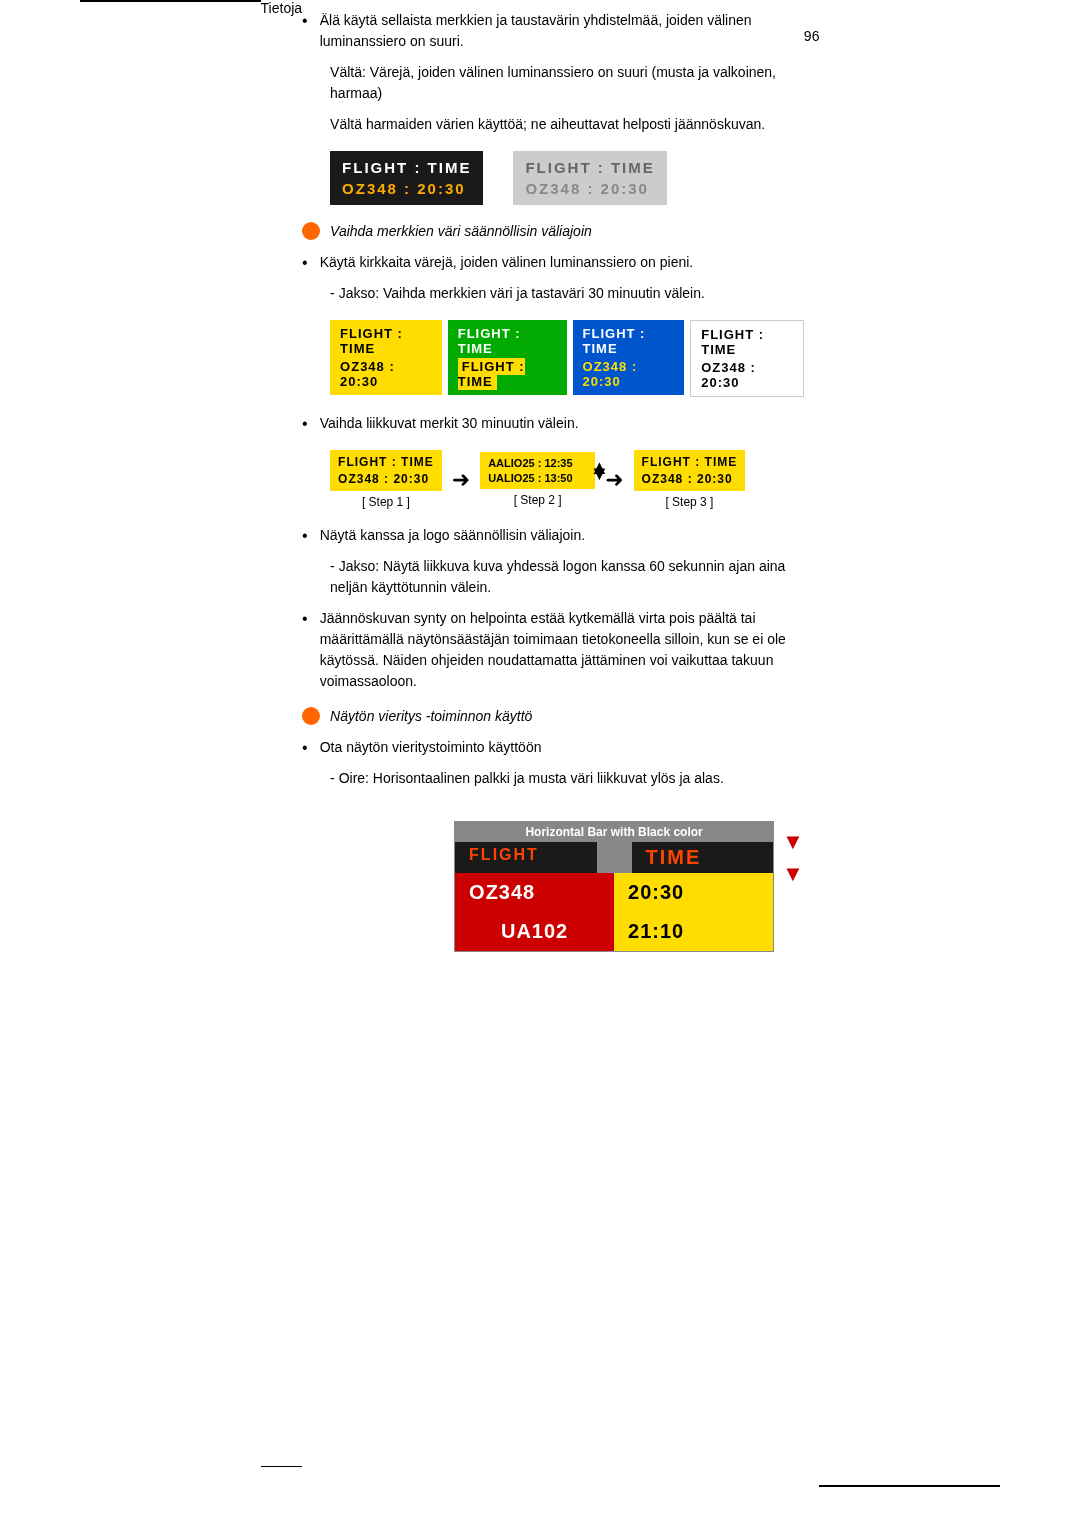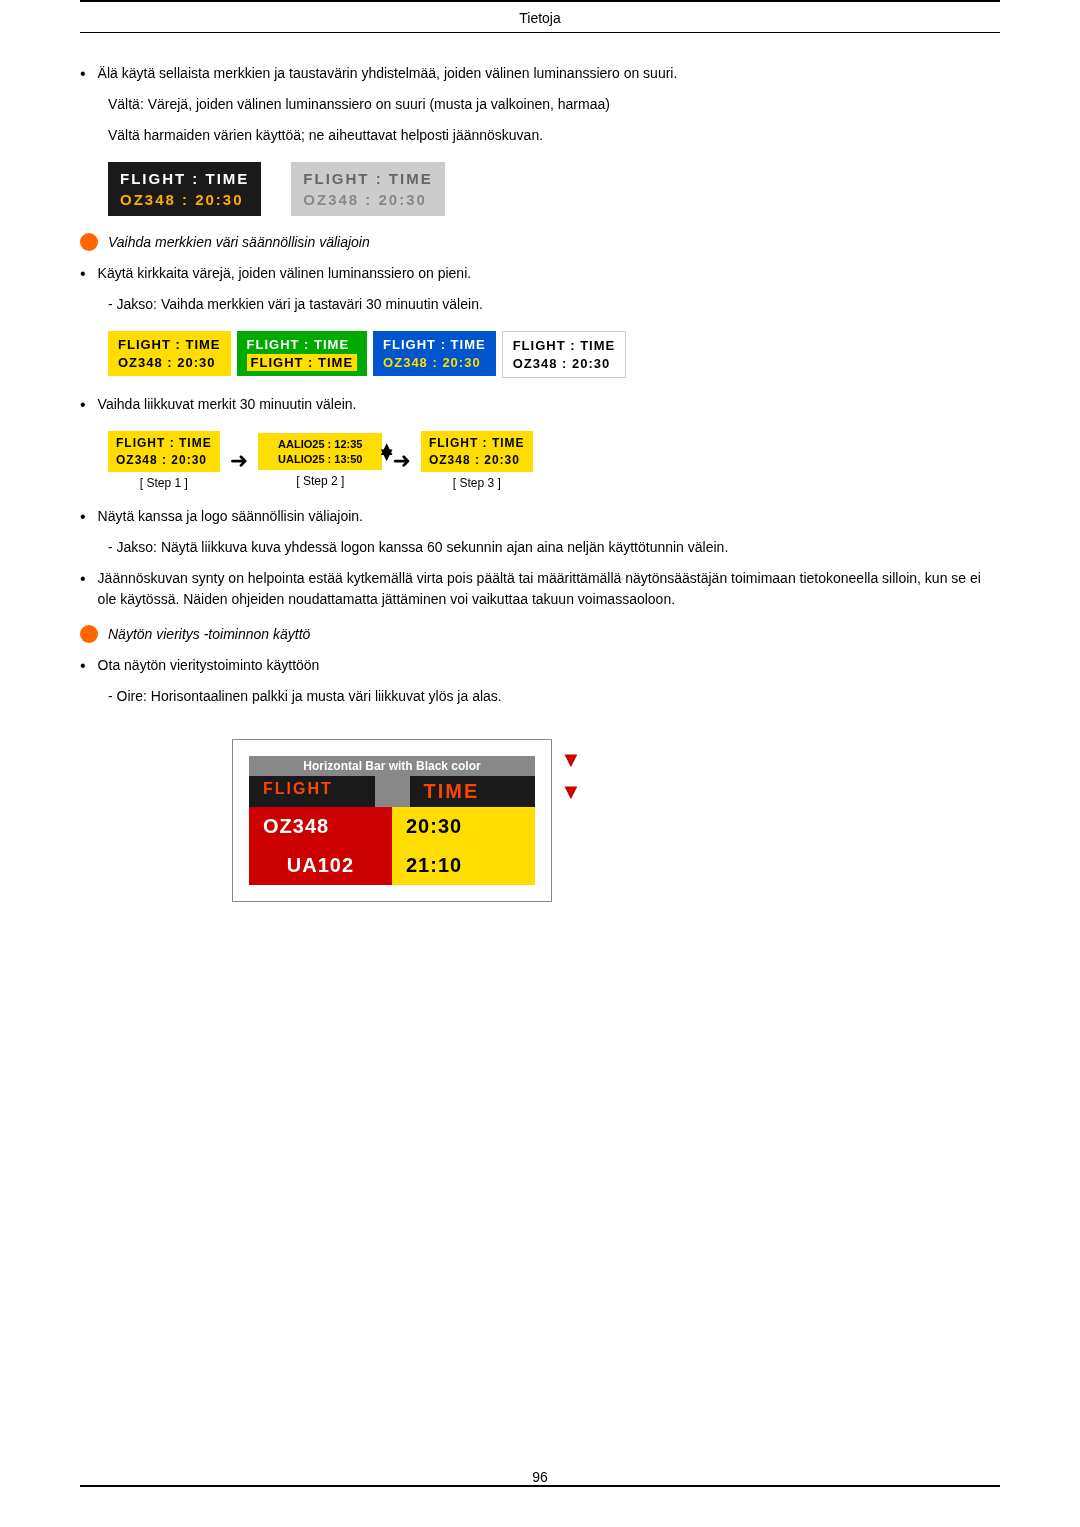--- a/index.html
+++ b/index.html
@@ -11,21 +11,21 @@
       width: 1080px;
       min-height: 1527px;
       padding: 0;
     }
 
     .page-container {
       width: 1080px;
       min-height: 1527px;
       padding: 0 80px 40px 80px;
       display: flex;
-      flex-direction: column;
+      flex-direction: row;
     }
 
     .top-border {
       width: 100%;
       height: 2px;
       background: #000;
       margin-bottom: 8px;
     }
 
     .header {
@@ -310,21 +310,21 @@
     .step-label {
       font-size: 12px;
       color: #000;
       text-align: center;
     }
 
     
     .scroll-display-container {
       margin: 16px 0 16px 12px;
       border: 1px solid #888;
-      padding: 16px;
+      padding: 0;
       width: 320px;
     }
 
     .scroll-header-bar {
       background: #888;
       color: #fff;
       font-size: 12px;
       font-weight: bold;
       text-align: center;
       padding: 3px 6px;
@@ -435,21 +435,21 @@
         <div class="step-display-yellow">
           <div class="row1">FLIGHT  :  TIME</div>
           <div class="row2">OZ348  :  20:30</div>
         </div>
         <div class="step-label">[ Step 1 ]</div>
       </div>
 
       <div class="arrow-right">➜</div>
 
       <div class="step-item">
-        <div class="step-display-scrolling" style="position:relative; background:#ffdd00; padding: 5px 20px; min-width: 115px;">
+        <div class="step-display-scrolling" style="position:relative; background:#ffdd00; padding: 5px 8px; min-width: 115px;">
           <div class="row1" style="font-size:11px; font-weight:bold; color:#000; margin-bottom:3px;">AALIO25  : 12:35</div>
           <div class="row2" style="font-size:11px; font-weight:bold; color:#000;">UALIO25  : 13:50</div>
           <span style="position:absolute; right:-14px; top:4px; font-size:20px; color:#000;">▲</span>
           <span style="position:absolute; right:-14px; bottom:4px; font-size:20px; color:#000;">▼</span>
         </div>
         <div class="step-label">[ Step 2 ]</div>
       </div>
 
       <div class="arrow-right">➜</div>
 

